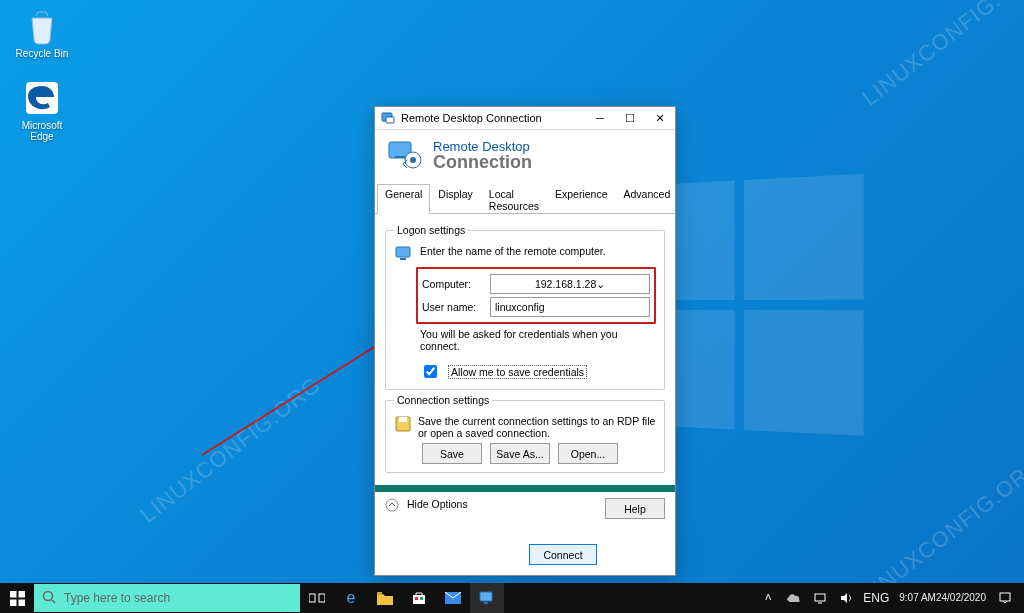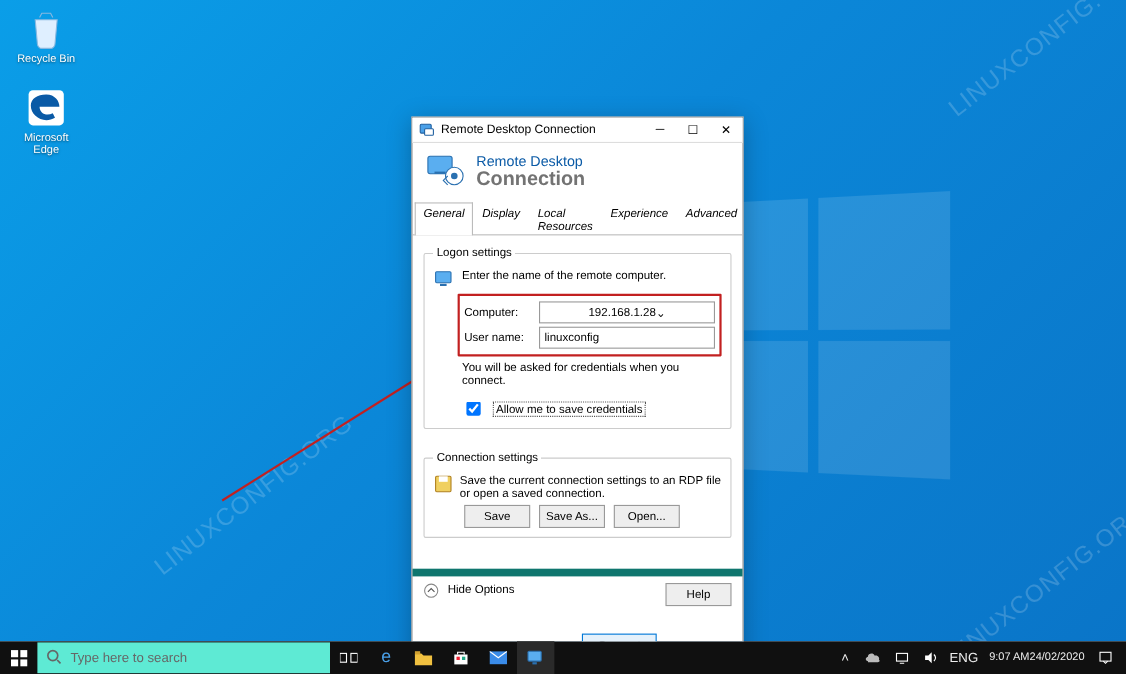--- a/index.html
+++ b/index.html
@@ -111,42 +111,41 @@
   }
   .banner-text .l1 { font-size: 13px; color: #0a5aa6; line-height: 1; }
   .banner-text .l2 { font-size: 18px; font-weight: 700; color: #737373; line-height: 1.1; }
 
   .tabs {
     display: flex;
     border-bottom: 1px solid #bbb;
     padding: 0 2px;
     font-size: 10.5px;
     gap: 0;
-    font-style: italic;
   }
   .tab {
     padding: 3px 7px 2px;
     border: 1px solid transparent;
     border-bottom: none;
     margin-bottom: -1px;
     cursor: pointer;
   }
   .tab.active {
     border-color: #bbb;
     background: #fff;
   }
 
   .tab-body {
     padding: 6px 10px 8px;
   }
 
   fieldset {
     border: 1px solid #ccc;
     border-radius: 2px;
-    margin: 4px 0 20px;
+    margin: 4px 0 4px;
     padding: 6px 8px 8px;
     font-size: 10.5px;
   }
   legend { font-size: 10.5px; padding: 0 3px; }
 
   .row {
     display: flex;
     align-items: center;
     gap: 6px;
     margin: 3px 0;

